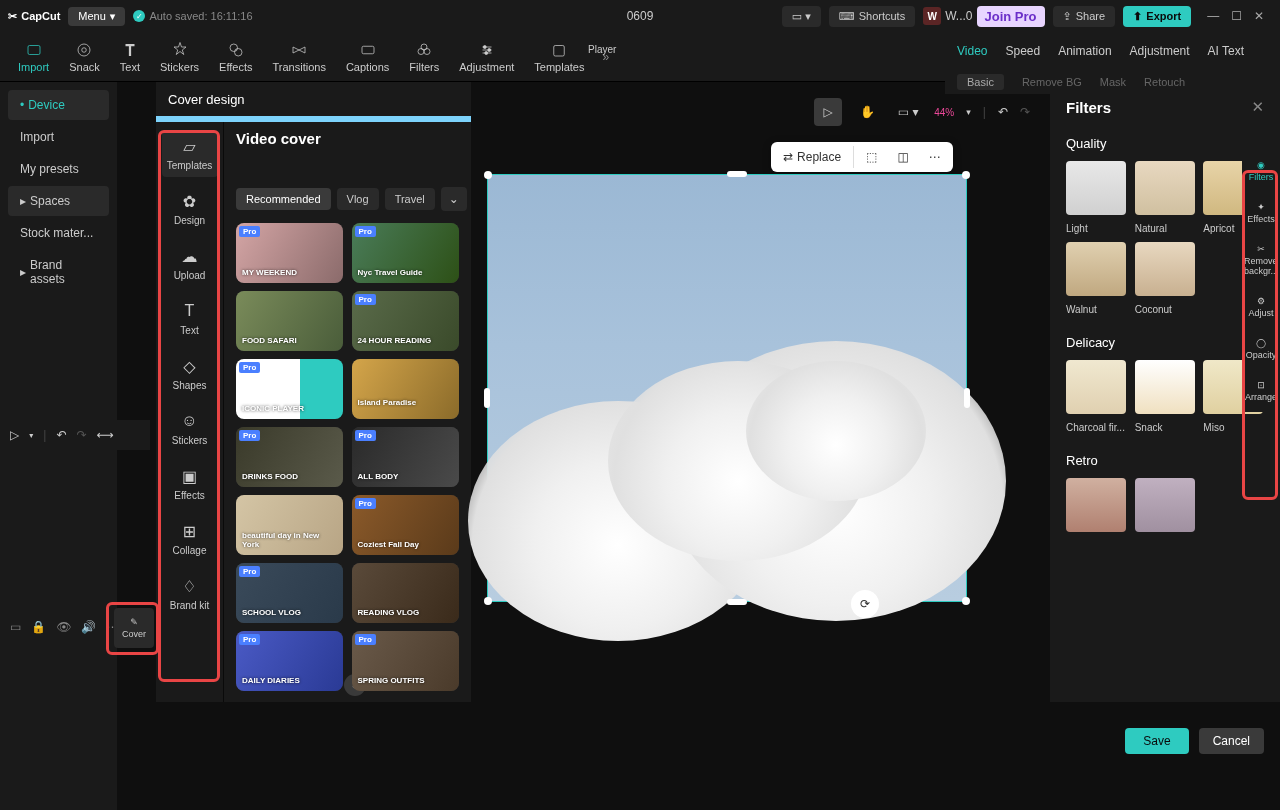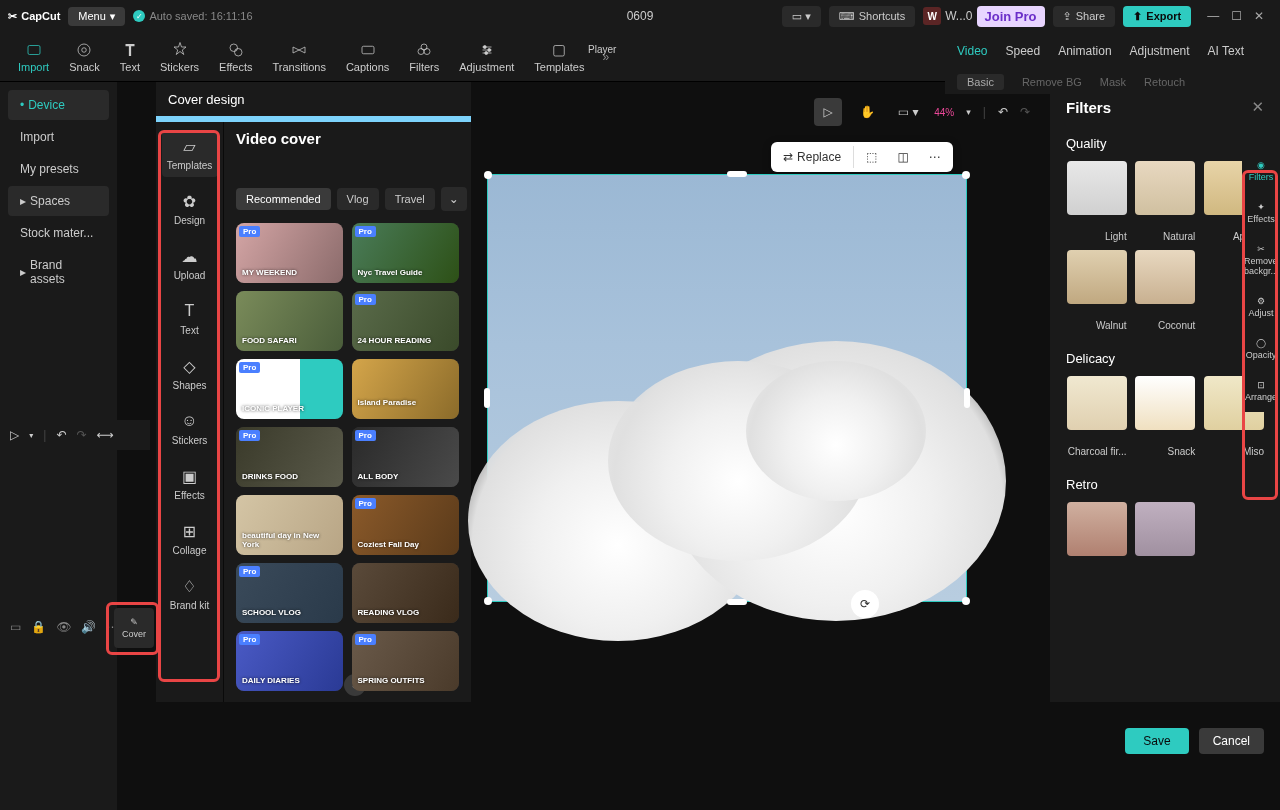--- a/index.html
+++ b/index.html
@@ -50,21 +50,21 @@
 .canvas{position:absolute;top:92px;left:16px;width:480px;height:428px;background:linear-gradient(to bottom,#9bb8d4 0%,#a8c2db 40%,#b8cde0 100%);border:1px solid #2ecbc0;}
 .cloud{position:absolute;background:radial-gradient(circle at 50% 60%,#fff 0%,#f0f0f0 40%,#e0e0e0 70%,transparent 100%);border-radius:50%;}
 .canvas-handle{position:absolute;width:8px;height:8px;background:#fff;border-radius:50%;}
 .replace-bar{position:absolute;top:60px;left:300px;display:flex;gap:4px;background:#fff;border-radius:6px;padding:4px;box-shadow:0 2px 8px rgba(0,0,0,0.3);}
 .rb-btn{padding:4px 8px;color:#333;font-size:12px;display:flex;align-items:center;gap:4px;}
 .rb-sep{width:1px;background:#ddd;}
 .filters-panel{width:230px;background:#1a1a1a;padding:16px;position:relative;}
 .fp-title{font-size:15px;font-weight:bold;color:#fff;margin-bottom:20px;display:flex;justify-content:space-between;align-items:center;}
 .fp-section{font-size:13px;color:#fff;margin-bottom:10px;}
 .fp-grid{display:grid;grid-template-columns:repeat(3,1fr);gap:8px;margin-bottom:20px;}
-.fp-item{display:flex;flex-direction:column;align-items:flex-end;gap:16px;}
+.fp-item{display:flex;flex-direction:column;align-items:flex-start;gap:8px;}
 .fp-thumb{width:60px;height:54px;border-radius:4px;background:#333;}
 .fp-name{font-size:10px;color:#ccc;}
 .right-tools{position:absolute;right:0;top:150px;width:38px;background:#1a1a1a;display:flex;flex-direction:column;}
 .rt-item{display:flex;flex-direction:column;align-items:center;gap:2px;padding:10px 2px;color:#ccc;font-size:9px;}
 .rt-item.active{color:#2ecbc0;}
 .footer{position:absolute;bottom:56px;right:16px;display:flex;gap:10px;}
 .save-btn{background:#2ecbc0;color:#0a0a0a;padding:6px 18px;border-radius:4px;font-size:12px;font-weight:500;}
 .cancel-btn{background:#3a3a3a;color:#fff;padding:6px 14px;border-radius:4px;font-size:12px;}
 .red-box{border:3px solid #e94545;border-radius:6px;position:absolute;pointer-events:none;z-index:100;}
 .timeline-tools{position:absolute;left:0;top:420px;width:150px;height:30px;background:#1a1a1a;display:flex;align-items:center;gap:10px;padding:0 10px;}

